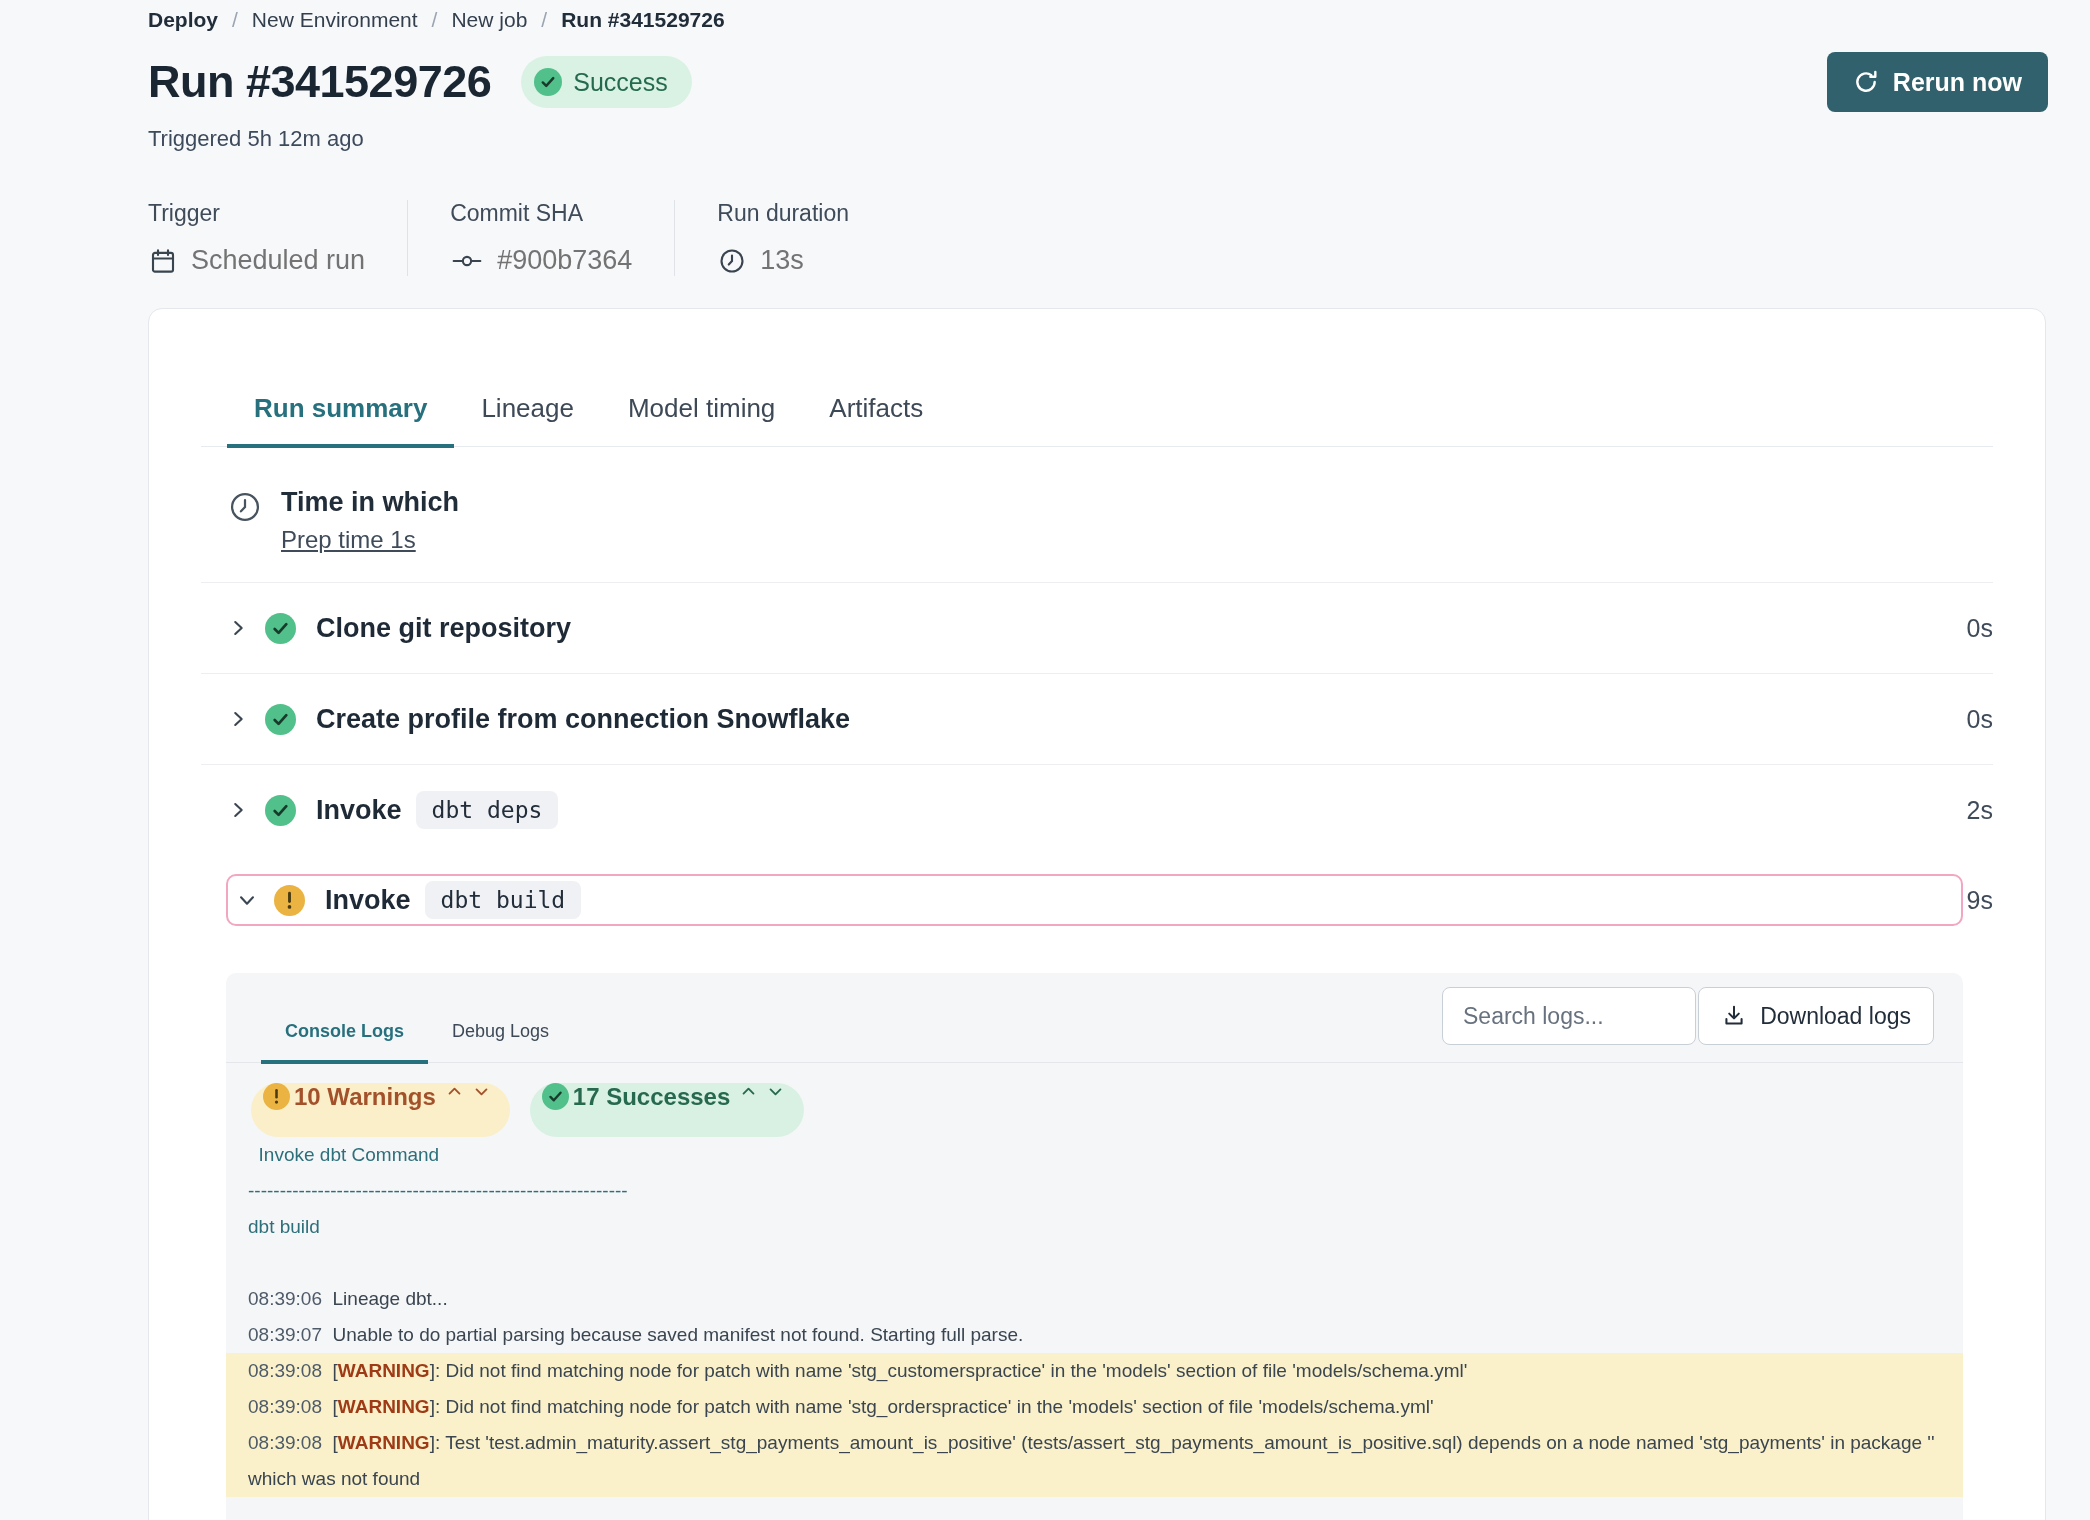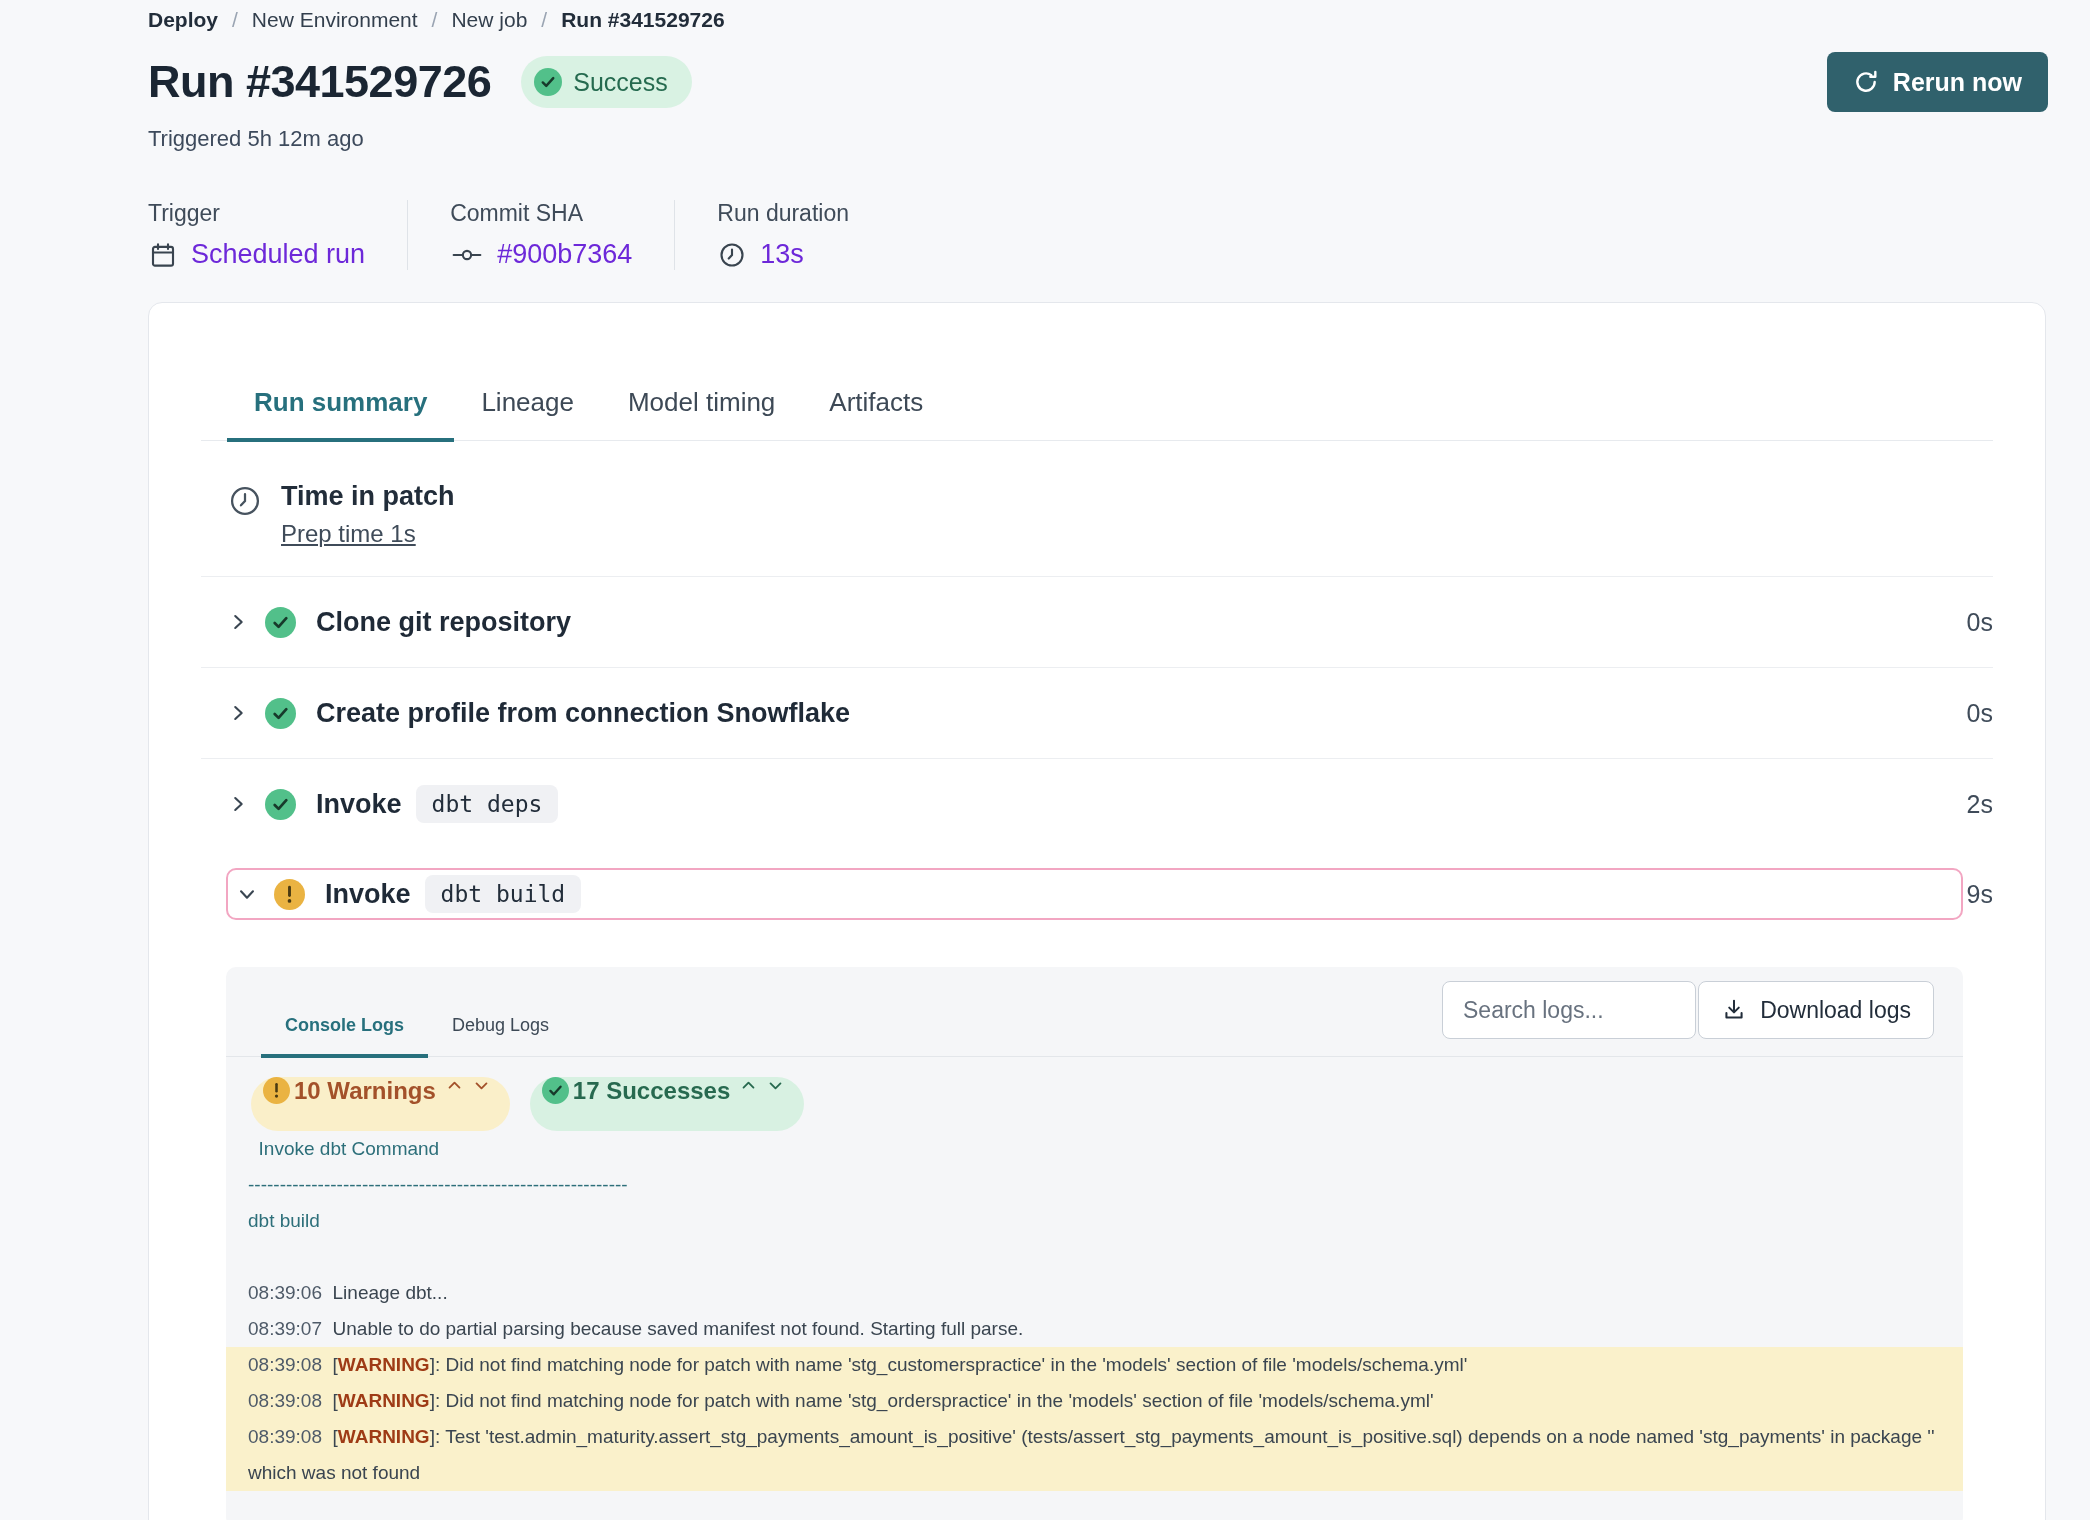--- a/index.html
+++ b/index.html
@@ -18,21 +18,21 @@
   .status-pill .label{font-size:25px;color:#256a4f;font-weight:500;}
   .spacer{flex:1;}
   .rerun-btn{display:inline-flex;align-items:center;gap:14px;background:#30616c;color:#fff;font-size:25px;font-weight:600;height:60px;padding:0 26px;border-radius:8px;border:none;cursor:pointer;font-family:inherit;}
   .triggered{margin:14px 42px 0 148px;font-size:22px;color:#3d4a5c;}
   
   .meta-row{margin:48px 42px 0 148px;display:flex;}
   .meta-col{display:flex;flex-direction:column;}
   .meta-col.c1{min-width:205px;}
   .meta-col.c2{min-width:166px;}
   .meta-col .mlabel{font-size:23px;color:#3f4b59;}
-  .meta-value{margin-top:12px;display:flex;align-items:center;gap:13px;font-size:27px;color:#6d28d9;}
+  .meta-value{margin-top:18px;display:flex;align-items:center;gap:13px;font-size:27px;color:#737373;}
   .meta-divider{width:1px;background:#dfe3e8;margin:0 42px;align-self:stretch;}
   .micon{display:flex;color:#39444f;}
   
   .card{margin:32px 42px 0 148px;width:1898px;height:1240px;box-sizing:border-box;background:#fff;border:1px solid #e4e7ec;border-radius:14px;padding-top:84px;overflow:hidden;}
   .tabs{display:flex;margin:0 52px;padding-left:26px;border-bottom:1px solid #e7eaee;}
   .tab{font-size:26px;color:#3d4956;padding:0 27px 20px;border-bottom:4px solid transparent;margin-bottom:-2px;cursor:pointer;}
   .tab.active{color:#27707d;font-weight:700;border-bottom-color:#27707d;}
   
   .queue{margin:0 52px;padding:40px 0 28px 26px;border-bottom:1px solid #eceef1;display:flex;gap:18px;}
   .queue-icon{color:#47535f;margin-top:2px;display:flex;}
@@ -159,21 +159,21 @@
     </div>
 
   <div class="queue">
     <span class="queue-icon">
       <svg width="36" height="36" viewBox="0 0 24 24" fill="none" stroke="currentColor" stroke-width="1.5" stroke-linecap="round">
           <circle cx="12" cy="12" r="8.6"></circle>
           <path d="M12 7.4V12l-2.7 2.9"></path>
         </svg>
     </span>
     <span>
-      <div class="queue-title">Time in patch</div>
+      <div class="queue-title">Time in which</div>
       <span class="queue-link">Prep time 1s</span>
     </span>
   </div>
 
   <div>
       <div class="step">
         <div class="step-main">
           <span class="chev">
             <svg width="22" height="22" viewBox="0 0 24 24" fill="none" stroke="currentColor" stroke-width="2.3" stroke-linecap="round" stroke-linejoin="round">
               <path d="M9 5.5l7 6.5-7 6.5"></path>

